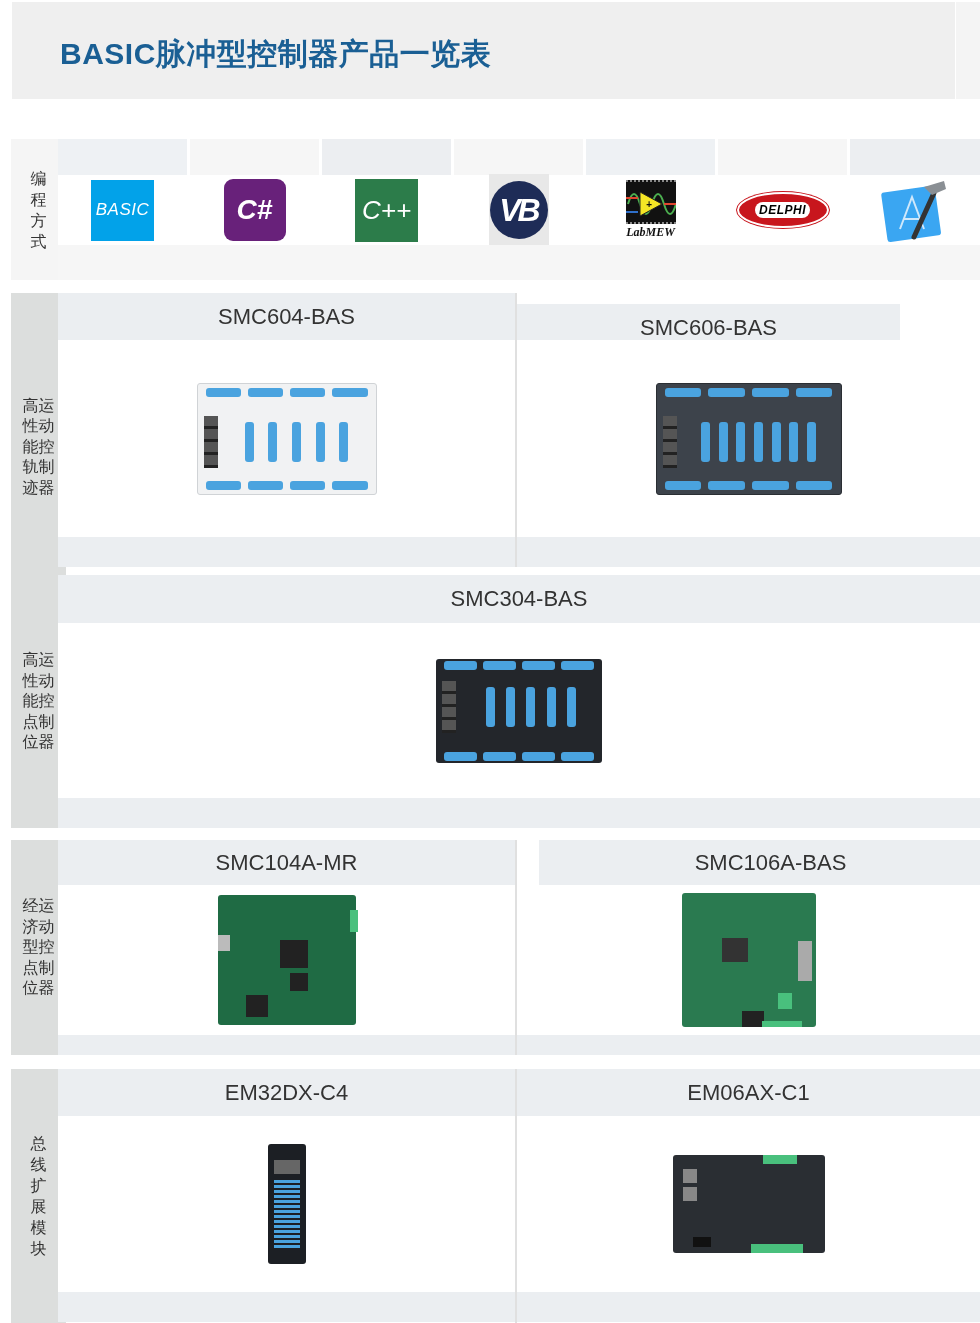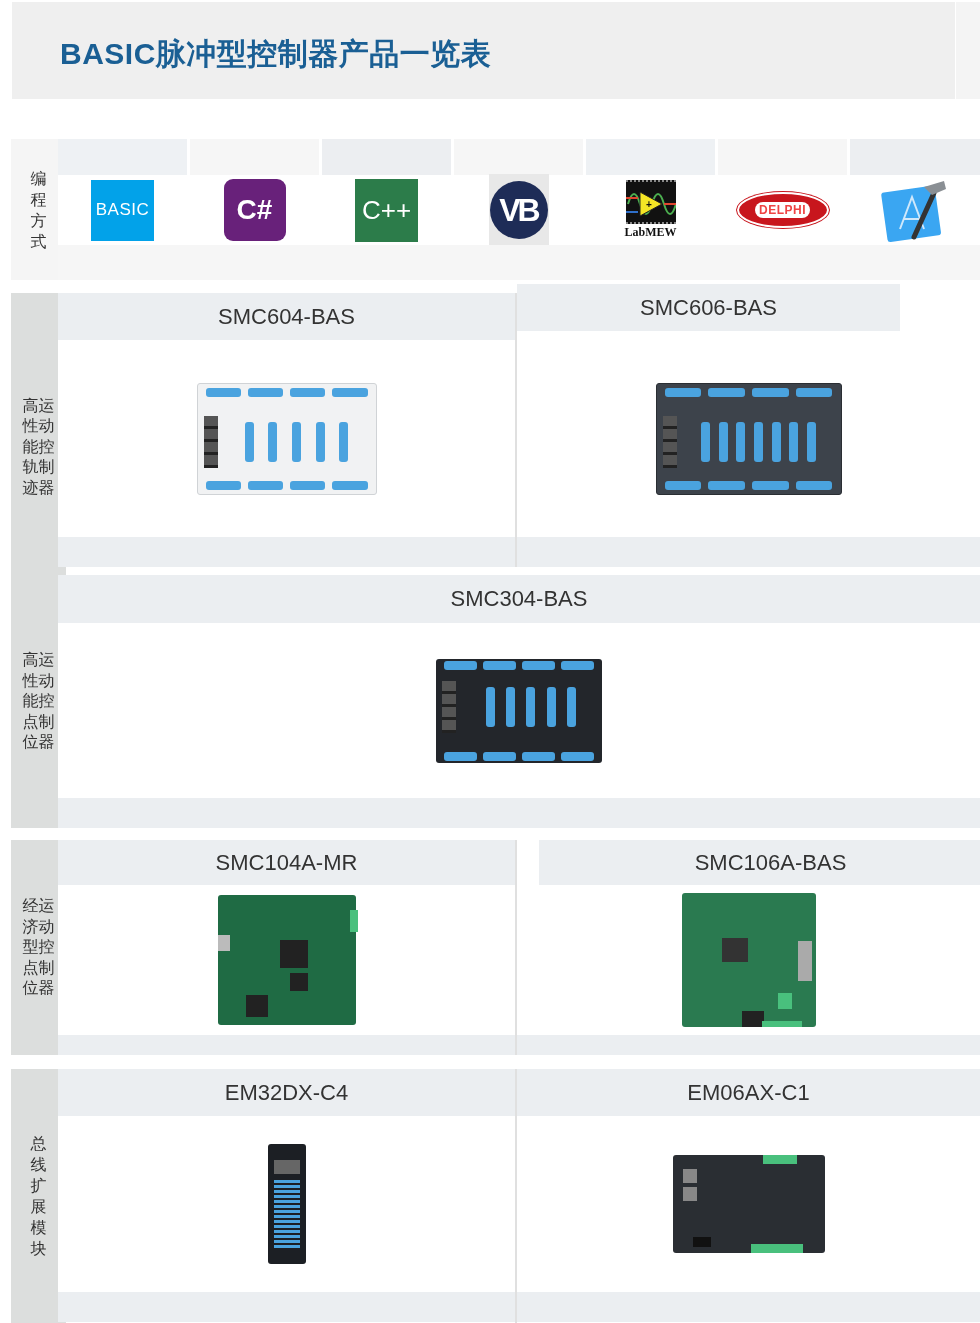--- a/index.html
+++ b/index.html
@@ -15,31 +15,31 @@
   .side-label { position: absolute; left: 11px; width: 55px; background: #dcdedd; display: flex; align-items: center; justify-content: center; }
   .side-label.light { background: #f5f5f5; }
   .side-text { font-size: 16px; color: #333; line-height: 20.5px; text-align: center; width: 40px; word-break: break-all; }
   .side-text.narrow { width: 20px; line-height: 21px; }
 
   
   .prog-head { position: absolute; top: 139px; height: 36px; }
   .prog-foot { position: absolute; left: 58px; top: 245px; width: 922px; height: 35px; background: #f6f6f6; }
   .prog-cell { position: absolute; top: 175px; height: 70px; display: flex; align-items: center; justify-content: center; background: #fff; }
 
-  .logo { display: flex; align-items: center; justify-content: center; color: #fff; font-family: "Liberation Sans", sans-serif; }
+  .logo { display: flex; align-items: center; justify-content: center; color: #fff; font-family: "Liberation Sans", sans-serif; font-style: italic; }
   .logo-basic { width: 63px; height: 61px; background: #02a2e9; font-size: 17px; letter-spacing: 0.5px; }
   .logo-cs { width: 62px; height: 62px; background: #68217a; border-radius: 9px; font-size: 28px; font-weight: bold; }
   .logo-cpp { width: 63px; height: 63px; background: #2c7c4a; font-size: 26px; }
   .logo-vb { width: 60px; height: 72px; background: #e8e8e8; text-align: right; }
   .logo-vb .disc { width: 58px; height: 58px; border-radius: 50%; background: #1e2c57; color: #fff; font-weight: bold; font-size: 32px; display:flex; align-items:center; justify-content:center; letter-spacing: -3px; }
   .logo-labview { width: 58px; height: 66px; flex-direction: column; }
   .logo-labview .scr { width: 50px; height: 44px; background: #111; position: relative; border-top: 2px dotted #888; border-bottom: 2px dotted #888; }
   .logo-labview .lbl { color: #111; font-family: "Liberation Serif", serif; font-weight: bold; font-size: 12px; margin-top: 1px; }
   .logo-delphi { width: 92px; height: 36px; background: #c8161d; border-radius: 50%; border: 2px solid #fff; box-shadow: 0 0 0 1px #c8161d; }
-  .logo-delphi .txt { background: #fff; color: #ef4444; font-weight: bold; font-size: 12px; padding: 1px 4px; border-radius: 8px; letter-spacing: 0.5px; }
+  .logo-delphi .txt { background: #fff; color: #000000; font-weight: bold; font-size: 12px; padding: 1px 4px; border-radius: 8px; letter-spacing: 0.5px; }
   .logo-xcode { width: 70px; height: 66px; position: relative; }
 
   
   .p-head { position: absolute; height: 47px; background: #ebeef1; display: flex; align-items: center; justify-content: center; }
   .p-name { font-size: 22px; color: #333; font-family: "Liberation Sans", sans-serif; }
   .p-body { position: absolute; background: #fff; display: flex; align-items: center; justify-content: center; }
   .p-foot { position: absolute; height: 30px; background: #ebeef1; }
   .divider { position: absolute; width: 2px; background: #e0e0e0; }
 
   
@@ -126,21 +126,21 @@
 </div>
 <div class="prog-foot"></div>
 
 <div class="side-label" style="top:293px;height:308px;">
   <div class="side-text">高运性动能控轨制迹器</div>
 </div>
 <div class="p-head" style="left:58px;top:293px;width:457px;">
   <span class="p-name">SMC604-BAS</span>
 </div>
 <div class="divider" style="left:515px;top:293px;height:274px;"></div>
-<div class="p-head" style="left:517px;top:284px;width:383px;">
+<div class="p-head" style="left:517px;top:304px;width:383px;">
   <span class="p-name">SMC606-BAS</span>
 </div>
 <div class="p-body" style="left:58px;top:340px;width:457px;height:197px;">
   <div class="dev dev-white">
     <div class="conn-row" style="top:4px;">
         <span></span>
         <span></span>
         <span></span>
         <span></span>
       </div>

